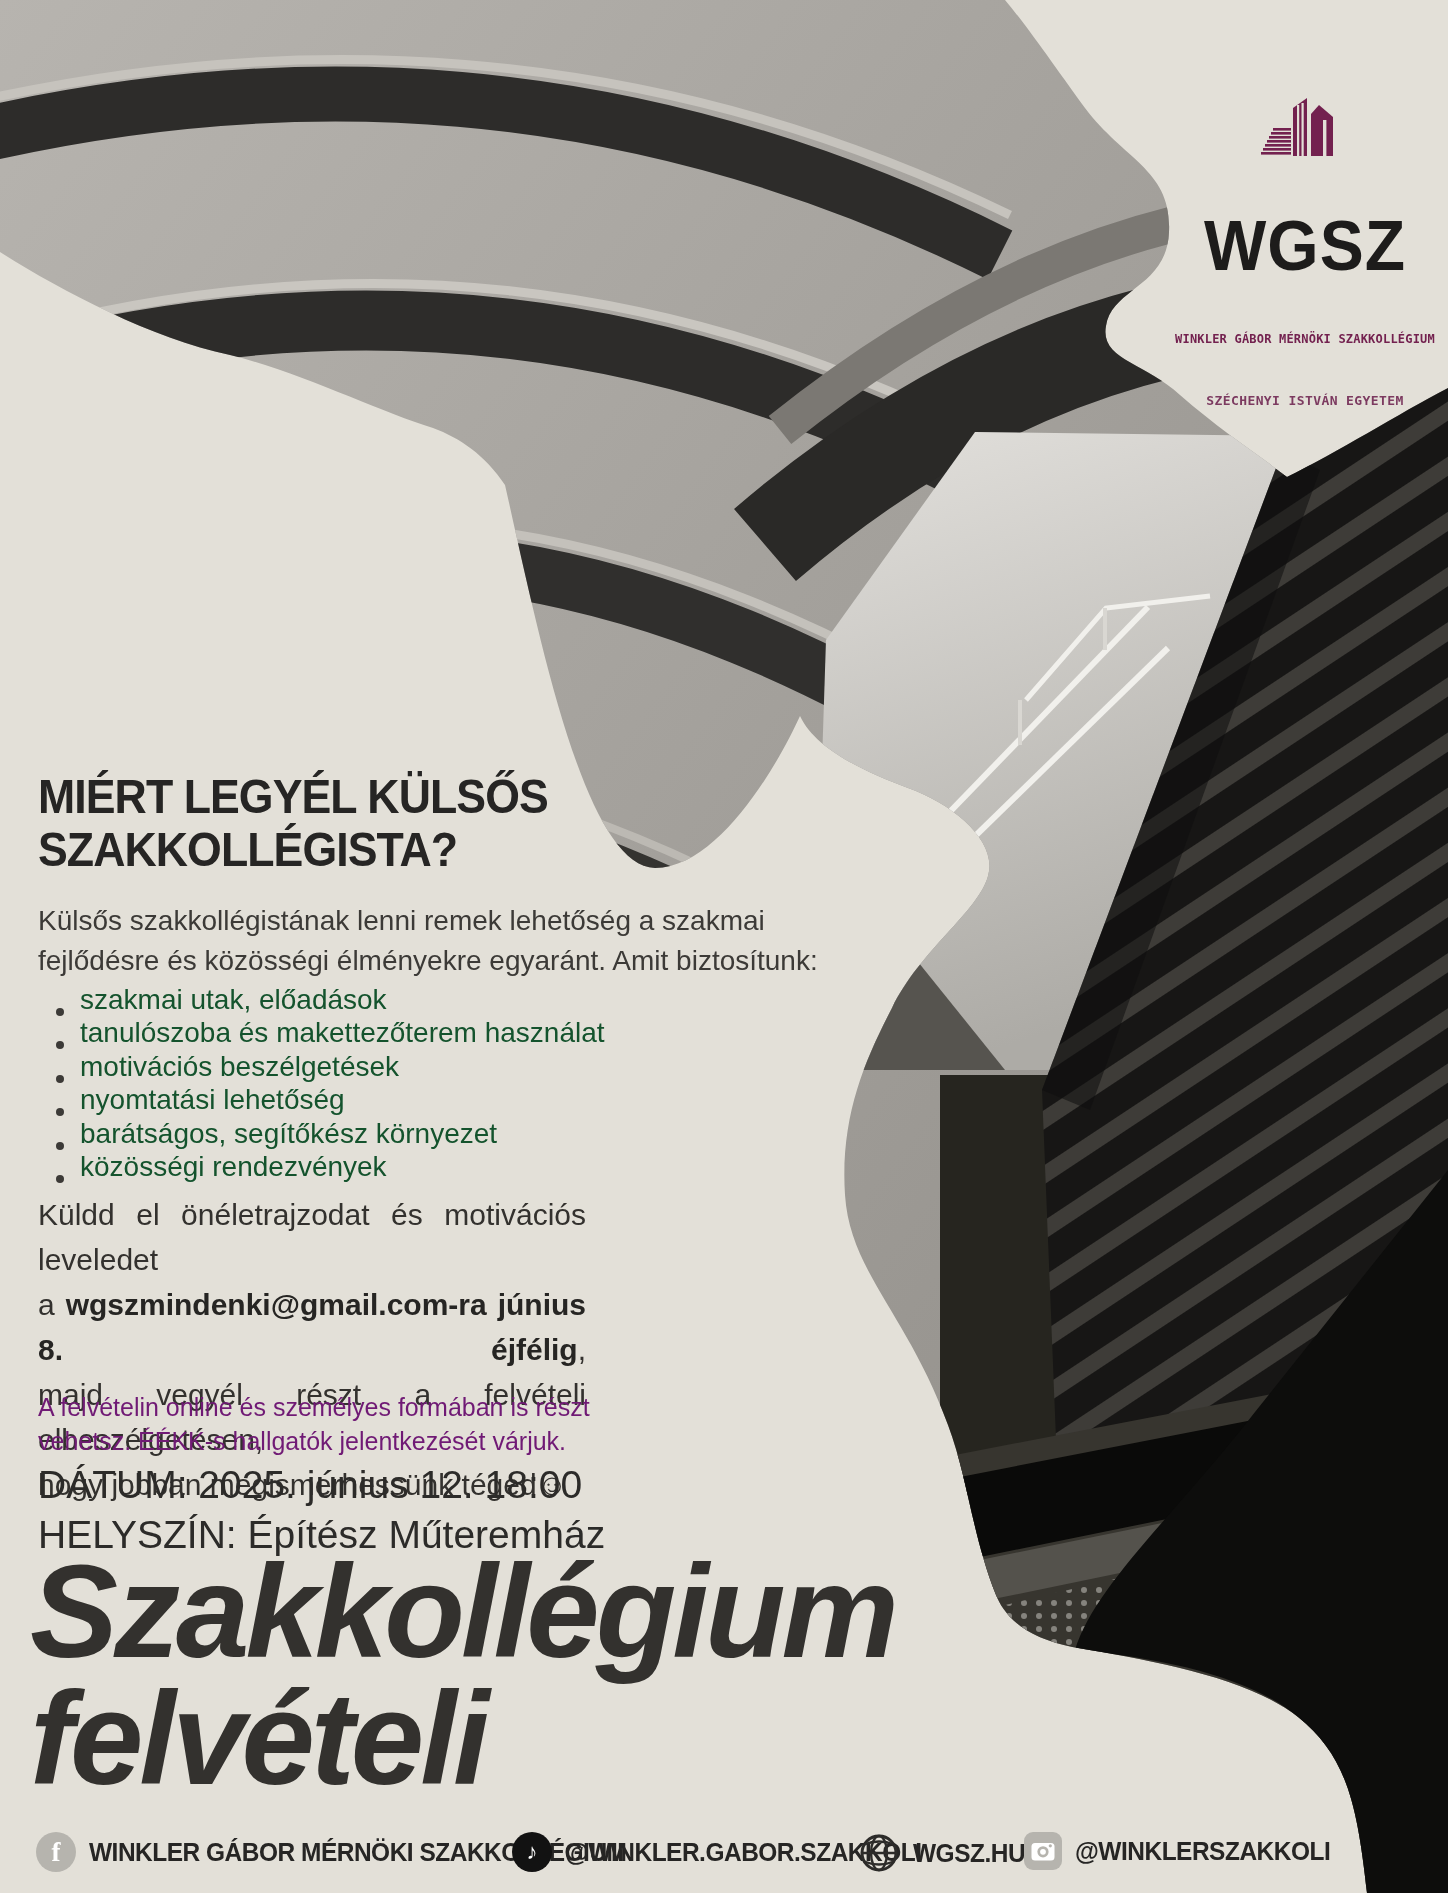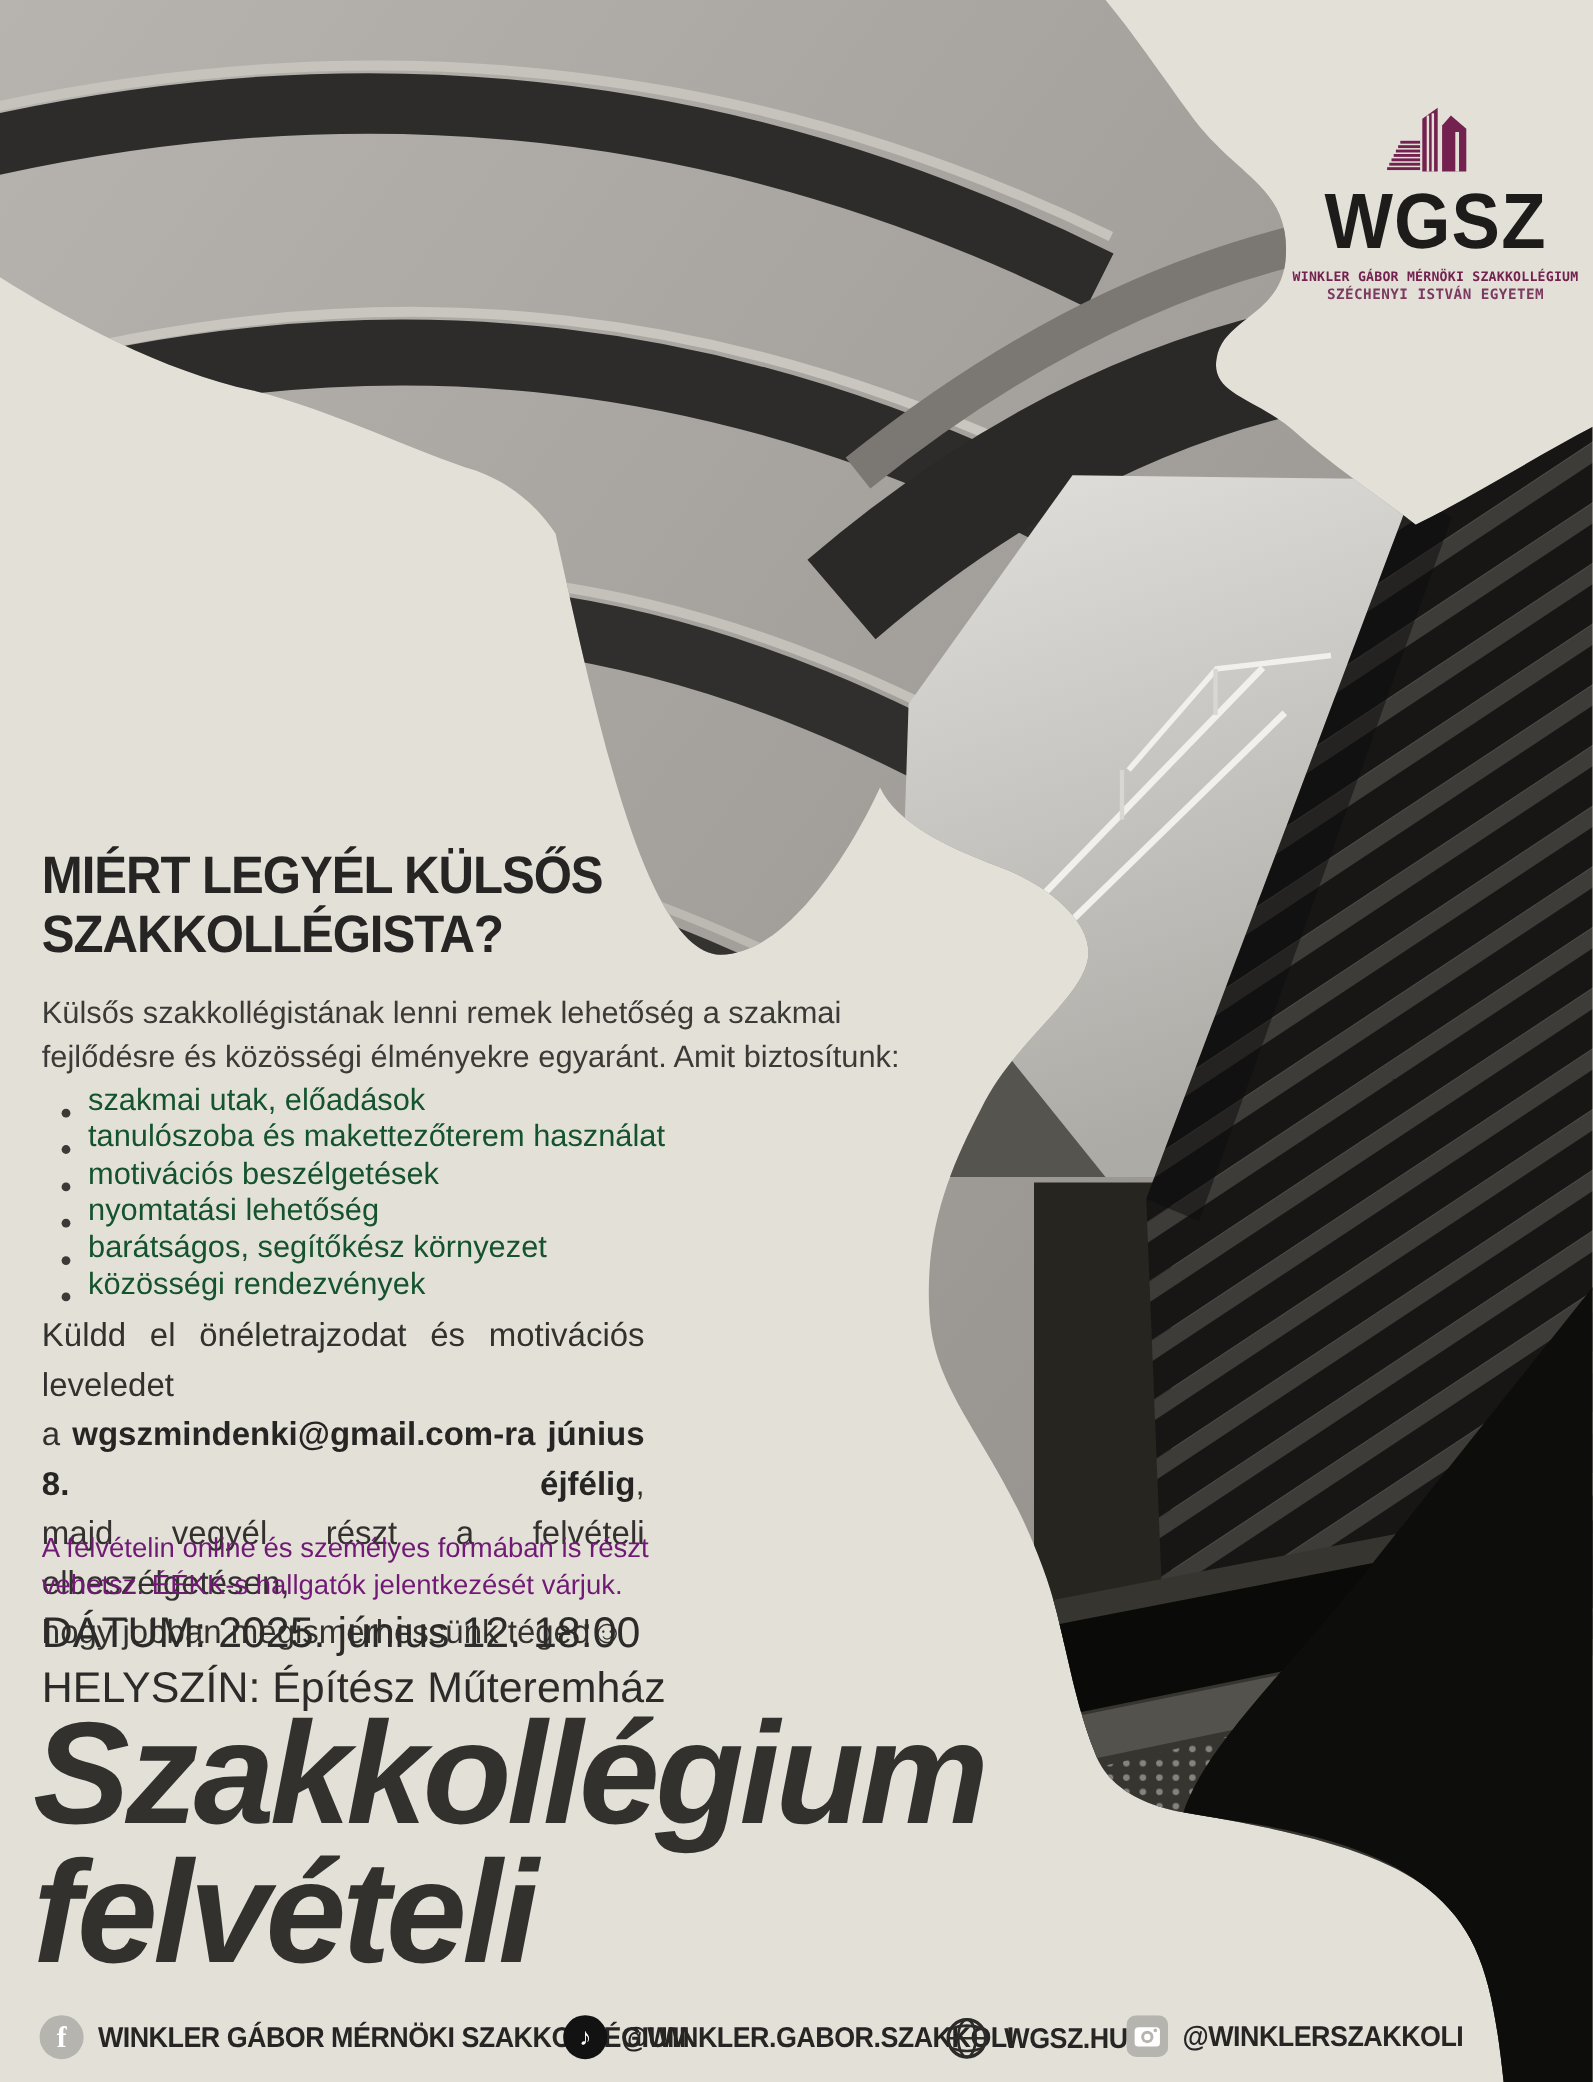--- a/index.html
+++ b/index.html
@@ -5,21 +5,21 @@
 <style>
   html,body{margin:0;padding:0;background:#e3e0d8;}
   .poster{
     position:relative;width:1448px;height:1893px;margin:0 auto;
     background:#e3e0d8;overflow:hidden;
     font-family:"Liberation Sans",sans-serif;color:#3c3a37;
   }
   .photo{position:absolute;left:0;top:0;width:1448px;height:1893px;display:block;}
 
   
-  .logo{position:absolute;left:1196px;top:92px;width:218px;display:flex;flex-direction:column;align-items:center;}
+  .logo{position:absolute;left:1196px;top:92px;width:218px;display:flex;flex-direction:column;align-items:center;gap:44px;}
   .logo-building{width:96px;height:74px;display:block;}
   .logo-acronym{font-size:66px;font-weight:900;letter-spacing:1px;color:#1d1c1b;line-height:1;margin-top:2px;transform:scaleY(1.08);}
   .logo-org{font-family:"DejaVu Sans Mono",monospace;font-size:12px;font-weight:bold;color:#73214f;letter-spacing:.2px;margin-top:10px;white-space:nowrap;}
   .logo-uni{font-family:"DejaVu Sans Mono",monospace;font-size:13px;font-weight:bold;color:#7c3a60;letter-spacing:.4px;margin-top:3px;white-space:nowrap;}
 
   
   .headline{position:absolute;left:38px;top:770px;font-size:48px;line-height:53px;font-weight:bold;
     color:#262524;letter-spacing:-1px;transform:scaleX(.93);transform-origin:left top;white-space:nowrap;}
 
   

